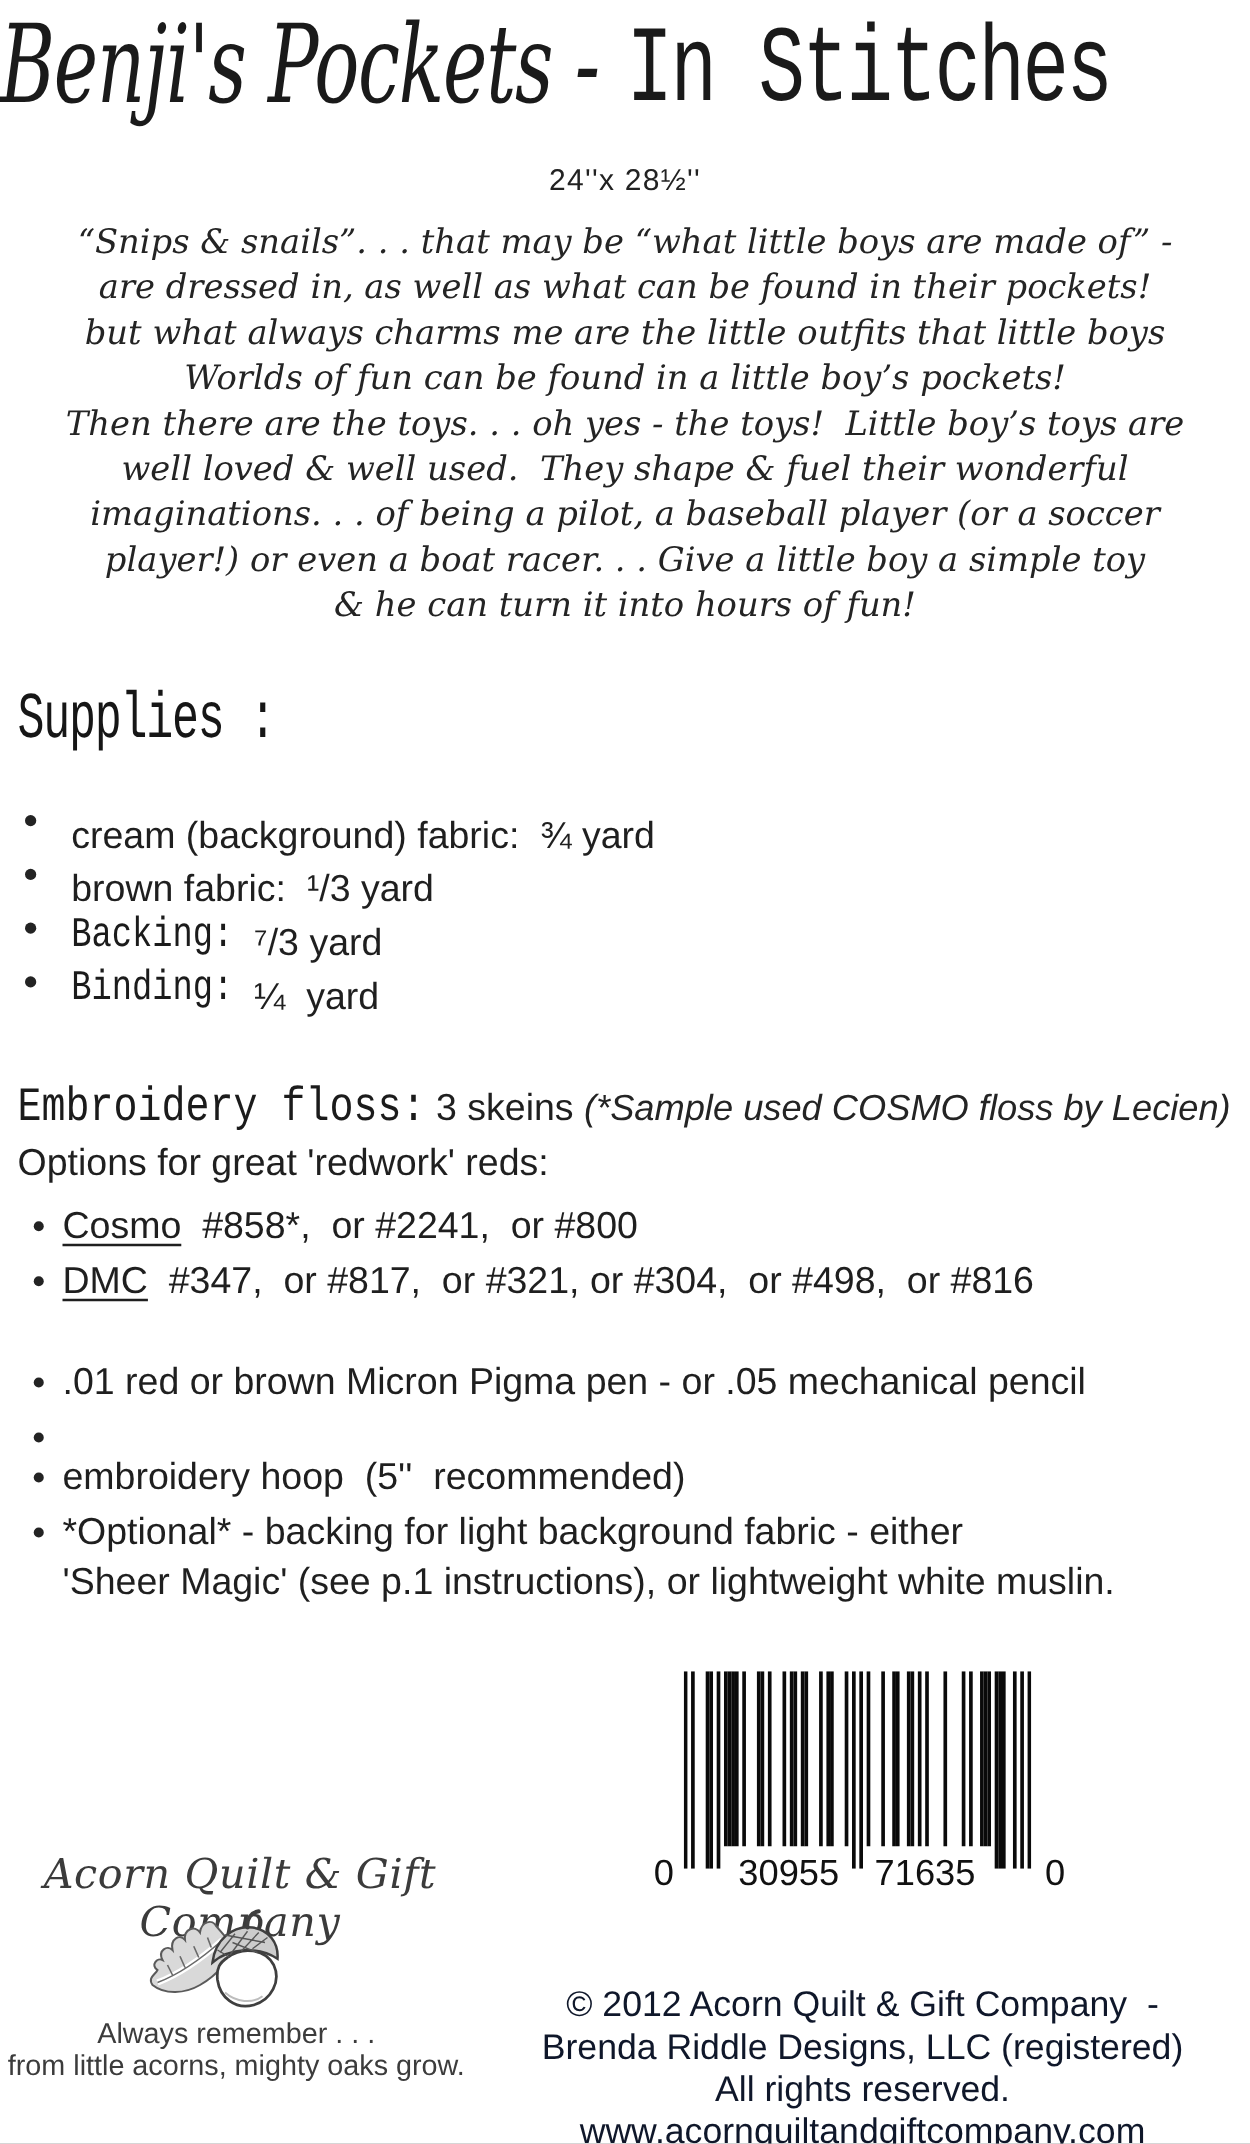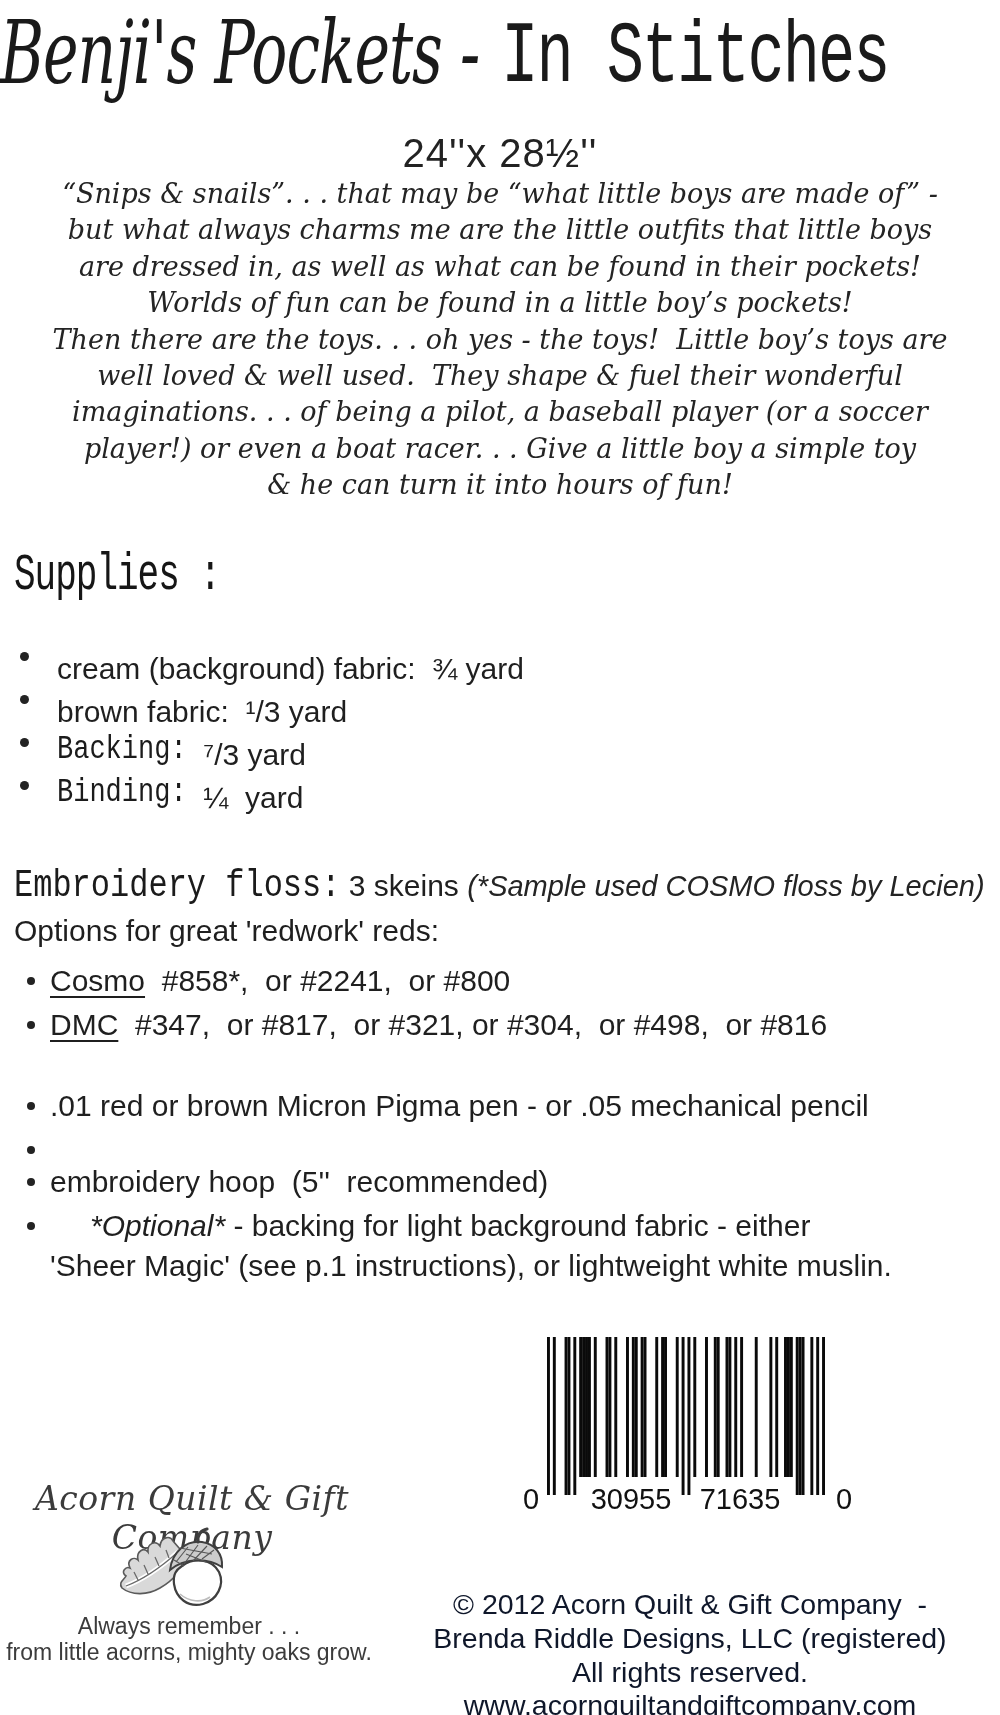--- a/index.html
+++ b/index.html
@@ -10,21 +10,21 @@
   .slab{font-family:"Liberation Mono","DejaVu Sans Mono",monospace;}
   .sans{font-family:"Liberation Sans","DejaVu Sans",sans-serif;}
 
   
   #title-row{position:absolute;top:26px;left:0;width:100%;display:flex;justify-content:flex-start;
              align-items:baseline;gap:22px;}
   .title-script{font-size:60px;display:inline-block;transform:scaleY(1.45);transform-origin:50% 76%;
                 color:#1a1a1a;letter-spacing:-1px;}
   .title-slab{font-size:62px;display:inline-block;transform:scaleY(1.4);transform-origin:50% 76%;
               letter-spacing:-2px;color:#1a1a1a;}
-  #subtitle{position:absolute;top:131px;left:0;width:100%;text-align:center;font-size:40px;
+  #subtitle{position:absolute;top:131px;left:0;width:100%;text-align:center;font-size:24px;
             letter-spacing:1px;color:#222;}
 
   
   #intro{position:absolute;top:176px;left:0;width:100%;text-align:center;}
   .intro-line{font-size:27px;line-height:36.4px;color:#242424;}
 
   
   #supplies-heading{position:absolute;top:560px;left:14px;font-size:36px;display:inline-block;
                     transform:scaleY(1.45);transform-origin:0 76%;letter-spacing:-1px;color:#161616;}
   #supplies-list{position:absolute;top:652px;left:20px;width:780px;}
@@ -45,21 +45,21 @@
   .brow .dot{width:8px;height:8px;flex-basis:8px;margin-right:15px;}
   .brand-name{font-size:30px;text-decoration:underline;text-underline-offset:5px;
               text-decoration-thickness:2px;color:#1f1f1f;}
   .brand-nums{font-size:30px;color:#1f1f1f;}
 
   
   #tools-list{position:absolute;top:1090px;left:27px;width:940px;}
   .trow{display:flex;margin-bottom:12.5px;}
   .trow .dot{width:8px;height:8px;flex-basis:8px;margin-right:15px;margin-top:12px;}
   .tool-text,.tool-text2{font-size:30px;line-height:31px;color:#1f1f1f;}
-  .tool-italic{font-size:30px;line-height:31px;font-style:italic;color:#1f1f1f;margin-left:40px;}
+  .tool-italic{font-size:30px;line-height:31px;color:#1f1f1f;}
   .tool-text2{margin-top:9px;}
 
   
   #barcode{position:absolute;left:468px;top:1337px;width:398px;height:182px;}
   #barcode svg{position:absolute;left:79px;top:0;}
   .bc-digit{position:absolute;top:146px;font-size:29px;color:#111;}
   #bc-d1{left:55px;}
   #bc-g1{left:112px;width:102px;text-align:center;}
   #bc-g2{left:221px;width:102px;text-align:center;}
   #bc-d2{left:368px;}
@@ -80,22 +80,22 @@
 <div id="page">
 
   <div id="title-row">
     <span class="script title-script" data-bind="header.title_script">Benji's Pockets -</span>
     <span class="slab title-slab" data-bind="header.title_slab">In Stitches</span>
   </div>
   <div id="subtitle" class="sans" data-bind="header.subtitle">24''x 28½''</div>
 
   <div id="intro" class="script">
     <div class="intro-line" data-bind="intro.lines.0">“Snips &amp; snails”. . . that may be “what little boys are made of” -</div>
+    <div class="intro-line" data-bind="intro.lines.2">are dressed in, as well as what can be found in their pockets!</div>
     <div class="intro-line" data-bind="intro.lines.1">but what always charms me are the little outfits that little boys</div>
-    <div class="intro-line" data-bind="intro.lines.2">are dressed in, as well as what can be found in their pockets!</div>
     <div class="intro-line" data-bind="intro.lines.3">Worlds of fun can be found in a little boy’s pockets!</div>
     <div class="intro-line" data-bind="intro.lines.4">Then there are the toys. . . oh yes - the toys!  Little boy’s toys are</div>
     <div class="intro-line" data-bind="intro.lines.5">well loved &amp; well used.  They shape &amp; fuel their wonderful</div>
     <div class="intro-line" data-bind="intro.lines.6">imaginations. . . of being a pilot, a baseball player (or a soccer</div>
     <div class="intro-line" data-bind="intro.lines.7">player!) or even a boat racer. . . Give a little boy a simple toy</div>
     <div class="intro-line" data-bind="intro.lines.8">&amp; he can turn it into hours of fun!</div>
   </div>
 
   <div id="supplies-heading" class="slab" data-bind="supplies.heading">Supplies :</div>
   <div id="supplies-list">

